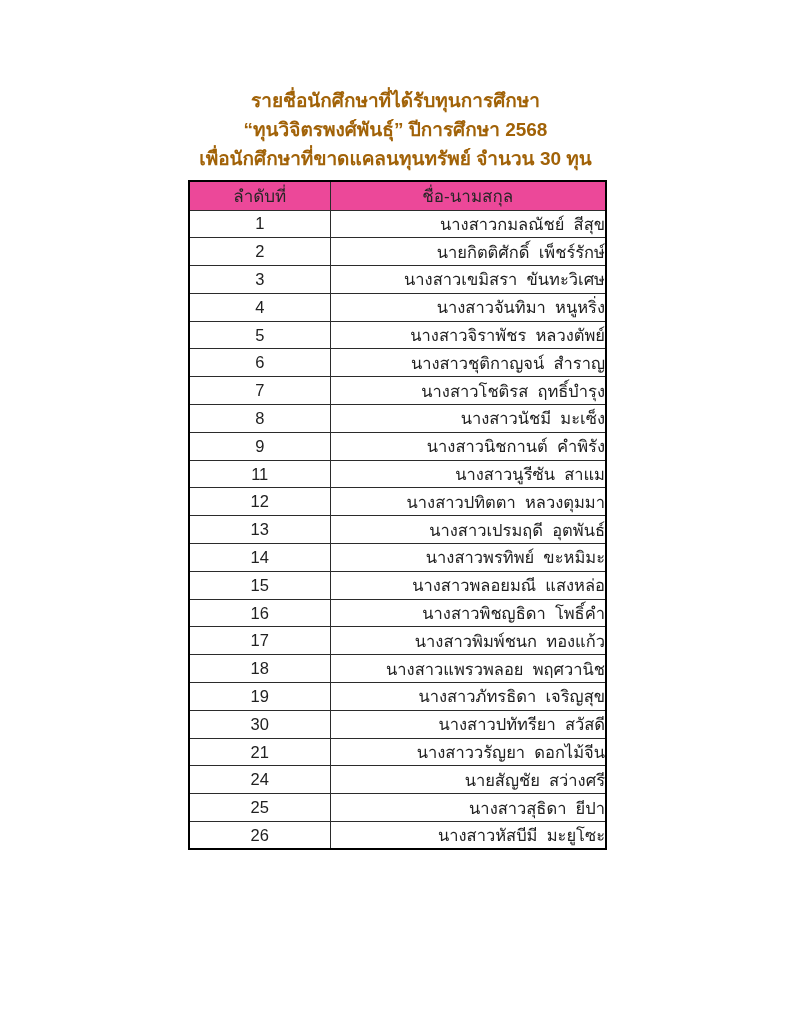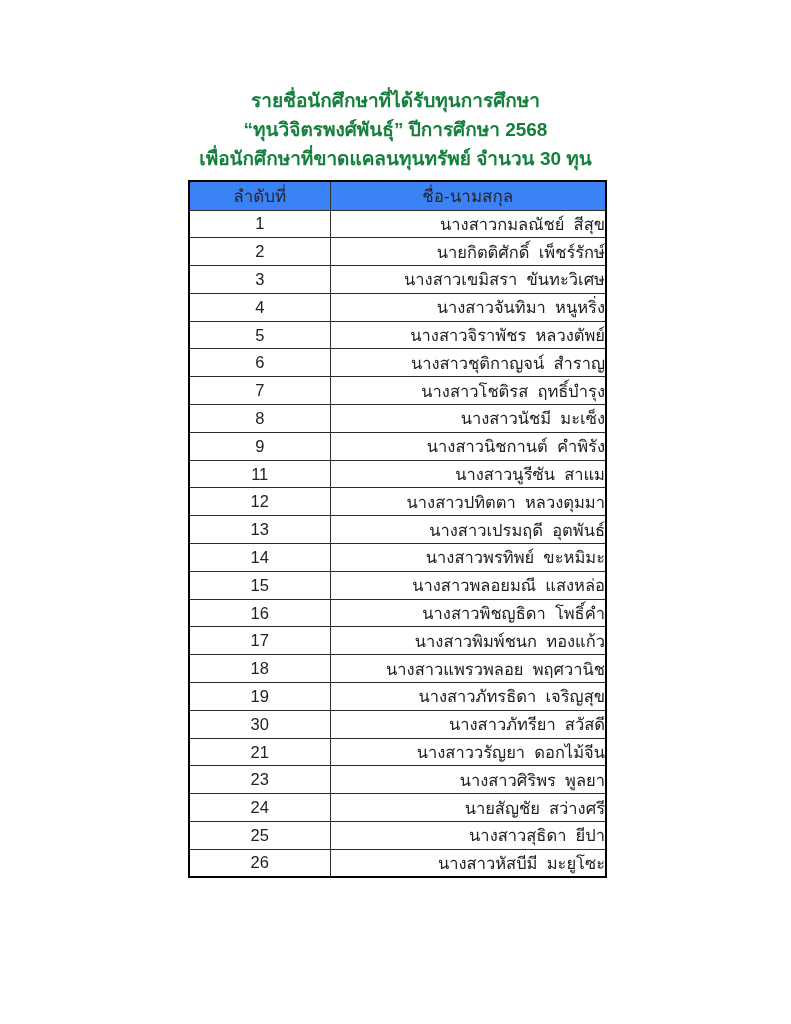--- a/index.html
+++ b/index.html
@@ -13,21 +13,21 @@
     height: 1024px;
     background: #ffffff;
     overflow: hidden;
   }
   .title-block {
     position: absolute;
     top: 86px;
     left: 0;
     width: 791px;
     text-align: center;
-    color: #15803d;
+    color: #a16207;
   }
   .title-line {
     font-size: 19px;
     font-weight: bold;
     line-height: 29px;
     white-space: pre-wrap;
   }
   table.roster {
     position: absolute;
     top: 180px;
@@ -76,21 +76,21 @@
     <div class="title-line">“ทุนวิจิตรพงศ์พันธุ์” ปีการศึกษา 2568</div>
     <div class="title-line">เพื่อนักศึกษาที่ขาดแคลนทุนทรัพย์ จำนวน 30 ทุน</div>
   </div>
 
   <table class="roster">
     <colgroup>
       <col class="col-no">
       <col class="col-name">
     </colgroup>
     <thead>
-      <tr style="background: #3b82f6;">
+      <tr style="background: #ec4899;">
         <th>ลำดับที่</th>
         <th>ชื่อ-นามสกุล</th>
       </tr>
     </thead>
     <tbody>
         <tr>
           <td class="cell-no">1</td>
           <td class="cell-name">นางสาวกมลณัชย์  สีสุข</td>
         </tr>
         <tr>
@@ -156,29 +156,25 @@
         <tr>
           <td class="cell-no">18</td>
           <td class="cell-name">นางสาวแพรวพลอย  พฤศวานิช</td>
         </tr>
         <tr>
           <td class="cell-no">19</td>
           <td class="cell-name">นางสาวภัทรธิดา  เจริญสุข</td>
         </tr>
         <tr>
           <td class="cell-no">30</td>
-          <td class="cell-name">นางสาวภัทรียา  สวัสดี</td>
+          <td class="cell-name">นางสาวปทัทรียา  สวัสดี</td>
         </tr>
         <tr>
           <td class="cell-no">21</td>
           <td class="cell-name">นางสาววรัญยา  ดอกไม้จีน</td>
-        </tr>
-        <tr>
-          <td class="cell-no">23</td>
-          <td class="cell-name">นางสาวศิริพร  พูลยา</td>
         </tr>
         <tr>
           <td class="cell-no">24</td>
           <td class="cell-name">นายสัญชัย  สว่างศรี</td>
         </tr>
         <tr>
           <td class="cell-no">25</td>
           <td class="cell-name">นางสาวสุธิดา  ยีปา</td>
         </tr>
         <tr>

